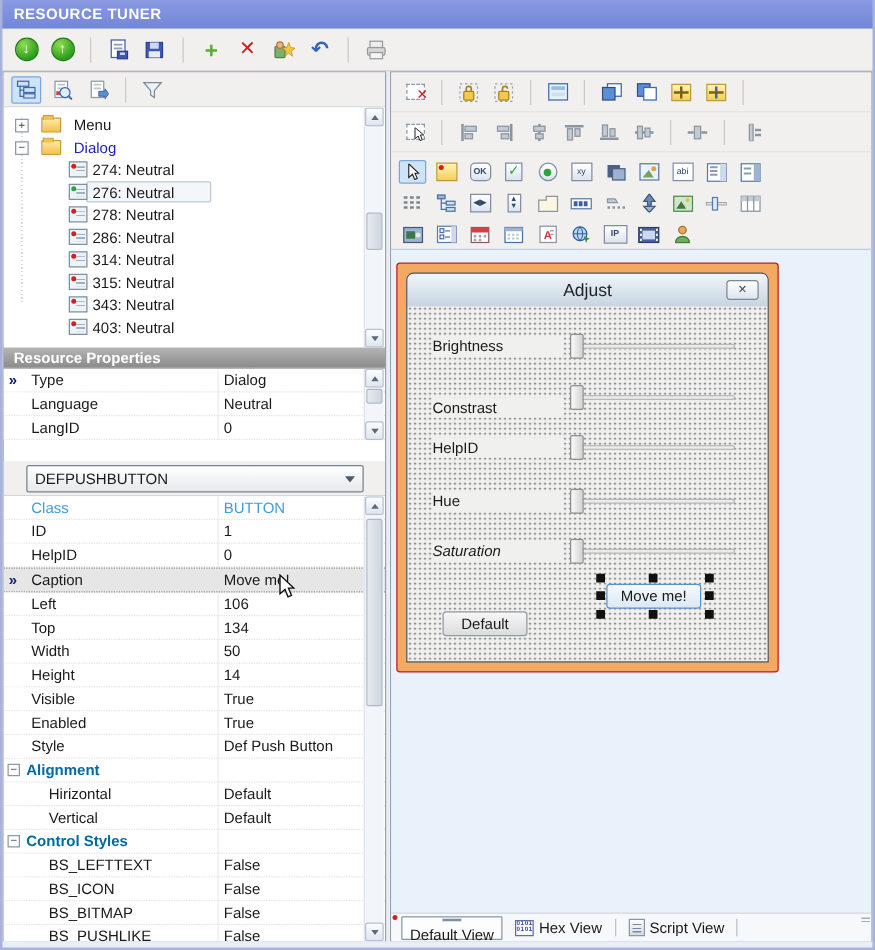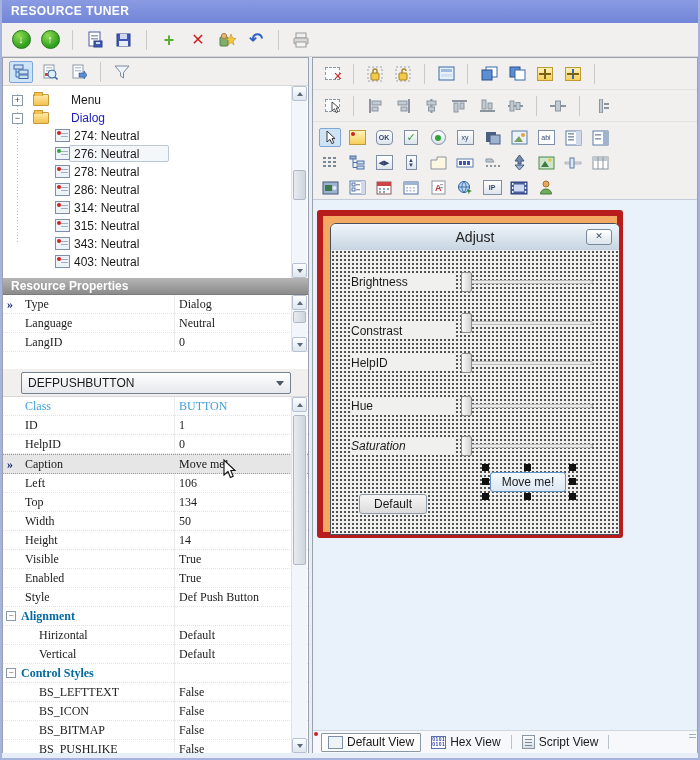--- a/index.html
+++ b/index.html
@@ -44,21 +44,21 @@
 
   
   .tree{position:absolute;left:0;top:28px;width:100%;height:192px;background:#fff;overflow:hidden;}
   .trow{position:relative;height:18px;line-height:18px;white-space:nowrap;}
   .exp{position:absolute;left:9px;top:4px;width:11px;height:11px;border:1px solid #8a9ba8;background:#fff;
     box-sizing:border-box;font-size:9px;line-height:8px;text-align:center;color:#444;}
   .folder{position:absolute;left:30px;top:3px;width:16px;height:12px;
     background:linear-gradient(#ffe9a8,#f2c24d);border:1px solid #c9983a;border-radius:1px;box-sizing:border-box;}
   .folder::before{content:"";position:absolute;left:0;top:-3px;width:7px;height:3px;
     background:#f2c24d;border:1px solid #c9983a;border-bottom:none;border-radius:1px 1px 0 0;}
-  .tlabel{position:absolute;left:68px;top:0;}
+  .tlabel{position:absolute;left:56px;top:0;}
   .dlgico{position:absolute;left:52px;top:2px;width:15px;height:13px;background:#eef3f8;
     border:1px solid #7e90a8;box-sizing:border-box;}
   .dlgico::before{content:"";position:absolute;left:1px;top:1px;width:4px;height:4px;border-radius:50%;background:#cc2222;}
   .dlgico.green::before{background:#2fa33a;}
   .dlgico::after{content:"";position:absolute;right:1px;top:3px;width:7px;height:6px;
     background:repeating-linear-gradient(#9fb0c4 0 1px,transparent 1px 3px);}
   .clabel{position:absolute;left:71px;top:0;}
   .tsel{position:absolute;left:66px;top:0;width:100px;height:17px;background:#f4f7fa;
     border:1px solid #bcc7d4;border-radius:2px;box-sizing:border-box;}
   .guide{position:absolute;left:14px;top:0;width:1px;height:100%;
@@ -75,21 +75,21 @@
     border:1px solid #aeb8c6;border-radius:2px;box-sizing:border-box;}
 
   
   .shdr{position:absolute;left:0;width:100%;height:17px;
     background:linear-gradient(#b5b5b5,#8b8b8b);border-top:1px solid #cscsc;
     border-bottom:1px solid #7c7c7c;color:#fff;font-weight:bold;
     line-height:17px;padding-left:8px;box-sizing:border-box;}
 
   
   .grid{position:absolute;left:0;width:100%;background:#fff;overflow:hidden;}
-  .grow{position:relative;height:18px;line-height:18px;border-bottom:1px dotted #e2e2e2;font-family:Liberation Serif, serif;}
+  .grow{position:relative;height:18px;line-height:18px;border-bottom:1px dotted #e2e2e2;}
   .grow .pn{position:absolute;left:22px;top:0;}
   .grow.sub .pn{left:36px;}
   .grow .pv{position:absolute;left:176px;top:0;}
   .colsep{position:absolute;left:171px;top:0;width:1px;height:100%;background:#ececec;}
   .gutter{position:absolute;left:0;top:0;width:18px;height:100%;background:#fff;}
   .grow.selrow{background:#e6e6e6;border-top:1px dotted #9a9a9a;border-bottom:1px dotted #9a9a9a;}
   .mark::before{content:"»";color:#0b1e6e;font-weight:bold;position:absolute;left:4px;}
   .grow.bluerow .pn,.grow.bluerow .pv{color:#3f9fd8;}
   .grow.secrow .pn{left:18px;color:#0369a1;font-weight:bold;}
   .secbox{position:absolute;left:3px;top:4px;width:10px;height:10px;border:1px solid #8a9ba8;background:#fff;
@@ -112,21 +112,21 @@
   .pi{width:22px;height:19px;display:flex;align-items:center;justify-content:center;position:relative;}
   .mini{width:17px;height:15px;border:1px solid #7f8ea6;background:linear-gradient(#ffffff,#dde4ec);
     box-sizing:border-box;display:flex;align-items:center;justify-content:center;font-size:7px;color:#33466b;position:relative;}
   .mini.yellow{background:linear-gradient(#fff3b8,#f4cf5a);border-color:#c09a33;}
   .mg{font-size:11px;line-height:1;}
   .pi.hl{background:#cfe3f7;border:1px solid #7da7d8;box-sizing:border-box;border-radius:2px;}
 
   
   .designer{position:absolute;left:0;top:142px;width:100%;height:530px;background:#e9f1fb;}
   .oframe{position:absolute;left:4px;top:10px;width:306px;height:328px;background:#f4a963;
-    border:6px solid #b91c1c;border-radius:3px;box-sizing:border-box;}
+    border:1px solid #b91c1c;border-radius:3px;box-sizing:border-box;}
   .pdlg{position:absolute;left:7px;top:7px;width:290px;height:312px;background:#f0f0ef;
     border:1px solid #44505f;border-radius:6px 6px 0 0;box-sizing:border-box;overflow:hidden;}
   .pdlg-title{position:relative;height:26px;background:linear-gradient(#f0f6fb,#c7d4e0);
     border-bottom:1px solid #9aa8b5;text-align:center;line-height:26px;font-size:14px;color:#222;}
   .closebtn{position:absolute;right:7px;top:5px;width:26px;height:16px;
     background:linear-gradient(#ffffff,#dde5ec);border:1px solid #7a8a9a;border-radius:3px;
     box-sizing:border-box;text-align:center;line-height:13px;font-size:9px;font-weight:bold;color:#44505f;}
   .pdlg-body{position:absolute;left:0;top:26px;right:0;bottom:0;
     background:#f0f0ef;
     background-image:radial-gradient(#4a4a4a 0.7px,transparent 0.85px);
@@ -139,21 +139,21 @@
   .pbtn{position:absolute;height:20px;background:linear-gradient(#f7f7f7,#dcdcdc);
     border:1px solid #8e9aa5;border-radius:3px;box-sizing:border-box;
     text-align:center;line-height:18px;font-size:12px;}
   .pbtn.focus{border-color:#5e90c8;background:linear-gradient(#f4f9fd,#dce8f3);}
   .handle{position:absolute;width:7px;height:7px;background:#111;}
 
   
   .tabbar{position:absolute;left:0;top:672px;width:100%;height:23px;background:#f6f8fb;
     border-top:1px solid #cfd6e0;display:flex;align-items:center;padding-left:8px;gap:4px;box-sizing:border-box;}
   .tab{display:flex;align-items:center;gap:4px;padding:1px 6px;height:19px;box-sizing:border-box;}
-  .tab.active{background:#fdfdfd;border:1px solid #8a97a5;border-radius:1px;}
+  .tab.active{background:#fdfdfd;border:1px solid #8a97a5;border-radius:1px;flex-direction:column;}
   .tabsep{width:1px;height:14px;background:#b9c2cc;}
   .hexico{width:15px;height:13px;border:1px solid #5a6fae;background:#fff;box-sizing:border-box;
     font-size:5px;line-height:5px;color:#2a3fae;font-weight:bold;text-align:center;overflow:hidden;letter-spacing:.5px;}
   .scripico{width:13px;height:14px;background:linear-gradient(#fdfdfd,#d8dde3);border:1px solid #8a97a5;box-sizing:border-box;position:relative;}
   .scripico::after{content:"";position:absolute;left:2px;top:3px;width:7px;height:7px;
     background:repeating-linear-gradient(#7c8a98 0 1px,transparent 1px 3px);}
 
   
   svg{display:block;}
   .cursor{position:absolute;left:222px;top:459px;z-index:60;pointer-events:none;}

